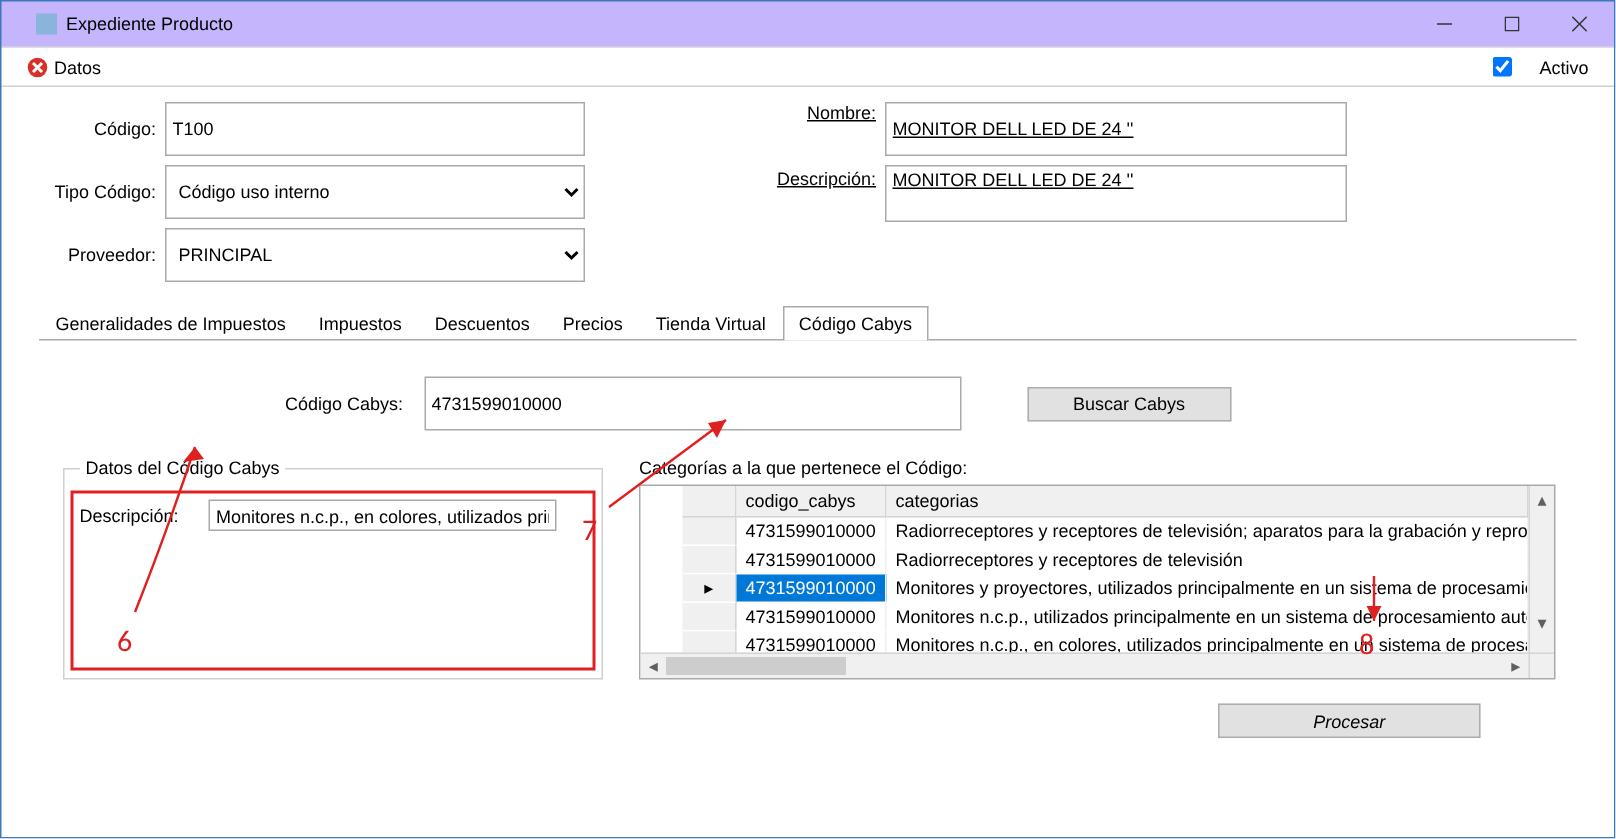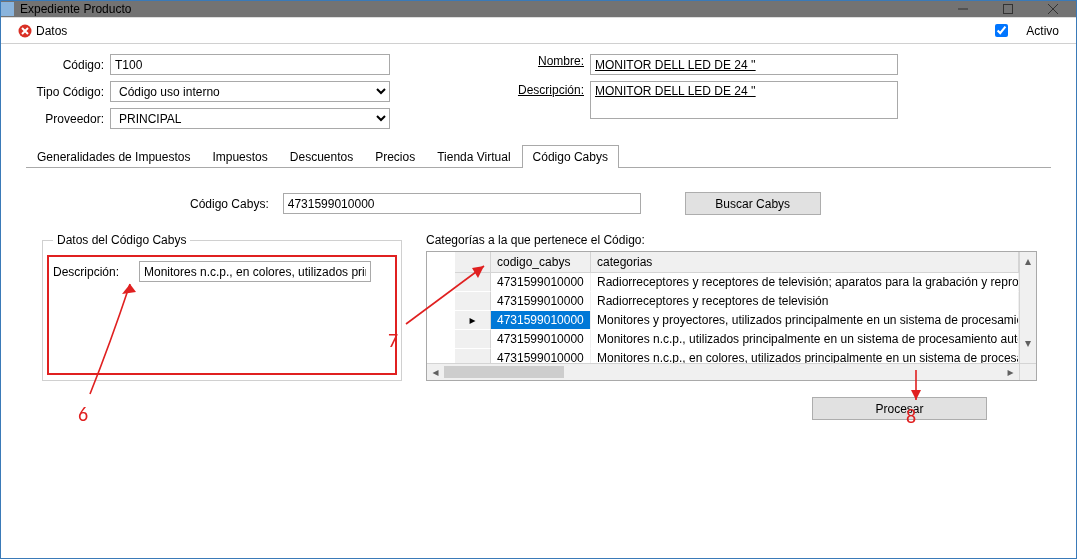--- a/index.html
+++ b/index.html
@@ -1,49 +1,49 @@
 <!DOCTYPE html>
 <html><head>
 <meta charset="utf-8">
 <style>
   * { box-sizing: border-box; font-family: "Segoe UI", Tahoma, sans-serif; font-size: 12px; }
   body { margin: 0; background: #fff; width: 1077px; height: 559px; position: relative; }
-  .titlebar { height: 18px; display: flex; align-items: center; padding: 0 2px 0 0; border-bottom: 1px solid #ddd; background: #737373; }
+  .titlebar { height: 32px; display: flex; align-items: center; padding: 0 2px 0 24px; border-bottom: 1px solid #ddd; background: #c4b5fd; }
   .titlebar .app-icon { width: 14px; height: 14px; background: #8ab4dc; margin-right: 6px; font-size:9px; text-align:center; color:#fff;}
   .titlebar .title { flex: 1; }
   .titlebar .winctl { width: 45px; height: 28px; display: flex; align-items: center; justify-content: center; color: #333; }
   .toolbar { height: 26px; display: flex; align-items: center; padding: 0 18px; background: #fff; border-bottom: 1px solid #d0d0d0; }
   .close-icon { width: 14px; height: 14px; margin-right: 4px; display: inline-flex; align-items: center; justify-content: center; }
   .close-icon svg circle { fill: #d93025; }
   .close-icon svg path { stroke: #fff; stroke-width: 2; fill: none; }
   .salir { display: inline-flex; align-items: center; cursor: default; }
   .activo { margin-left: auto; display: inline-flex; align-items: center; gap: 15px; }
   .activo input { width: 13px; height: 13px; }
   .content { padding: 10px 26px 10px 26px; position: relative; }
   .form-row { display: flex; align-items: flex-start; margin-bottom: 6px; }
   .form-left { display: flex; align-items: center; }
   .form-left label { width: 78px; text-align: right; margin-right: 6px; }
   .form-right { display: flex; align-items: flex-start; margin-left: 60px; }
   .form-right label { width: 74px; text-align: right; margin-right: 6px; }
-  input.text, select.text { border: 1px solid #a9a9a9; background: #fff; padding: 2px 4px; height: 21px; font-size: 12px; }
+  input.text, select.text { border: 1px solid #a9a9a9; background: #fff; padding: 2px 4px; height: 36px; font-size: 12px; }
   textarea.text { border: 1px solid #a9a9a9; background: #fff; padding: 2px 4px; font-size: 12px; resize: none; font-family: inherit;}
   .codigo { width: 280px; }
   .nombre { width: 308px; }
   .desc-ta { width: 308px; height: 38px; }
   select.codigo { appearance: auto; }
   .tabs { display: flex; border-bottom: 1px solid #a9a9a9; margin-top: 10px; }
   .tab { padding: 4px 10px; border: 1px solid transparent; border-bottom: none; margin-bottom: -1px; cursor: default; }
   .tab.active { border-color: #a9a9a9; background: #fff; }
   .tab-body { border-top: none; padding: 18px 14px 4px 14px; position: relative; }
   .cabys-top { display: flex; align-items: center; gap: 14px; margin: 6px 0 18px 150px; }
   .cabys-top label { }
   .cabys-code { width: 358px; height: 22px; }
   .btn { background: #e1e1e1; border: 1px solid #adadad; padding: 3px 18px; height: 23px; cursor: default; }
   .buscar-btn { width: 136px; text-align: center; margin-left: 30px;}
-  .procesar-btn { width: 175px; text-align: center; }
+  .procesar-btn { width: 175px; text-align: center; font-style: italic; }
   .lower { display: flex; gap: 22px; }
   fieldset.datos { border: 1px solid #d0d0d0; padding: 14px 10px 20px 10px; width: 360px; position: relative; }
   fieldset.datos legend { padding: 0 4px; }
   .datos-row { display: flex; align-items: center; margin-bottom: 36px; }
   .datos-row label { width: 86px; }
   .datos-row input { width: 232px; height: 21px; }
   .red-box { position: absolute; left: 4px; top: 8px; right: 4px; height: 120px; border: 2px solid #e02020; pointer-events: none; }
   .cats-wrap { flex: 1; }
   .cats-label { margin-bottom: 4px; display: block; }
   .grid { border: 1px solid #a9a9a9; height: 130px; position: relative; overflow: hidden; padding-left: 28px; }

